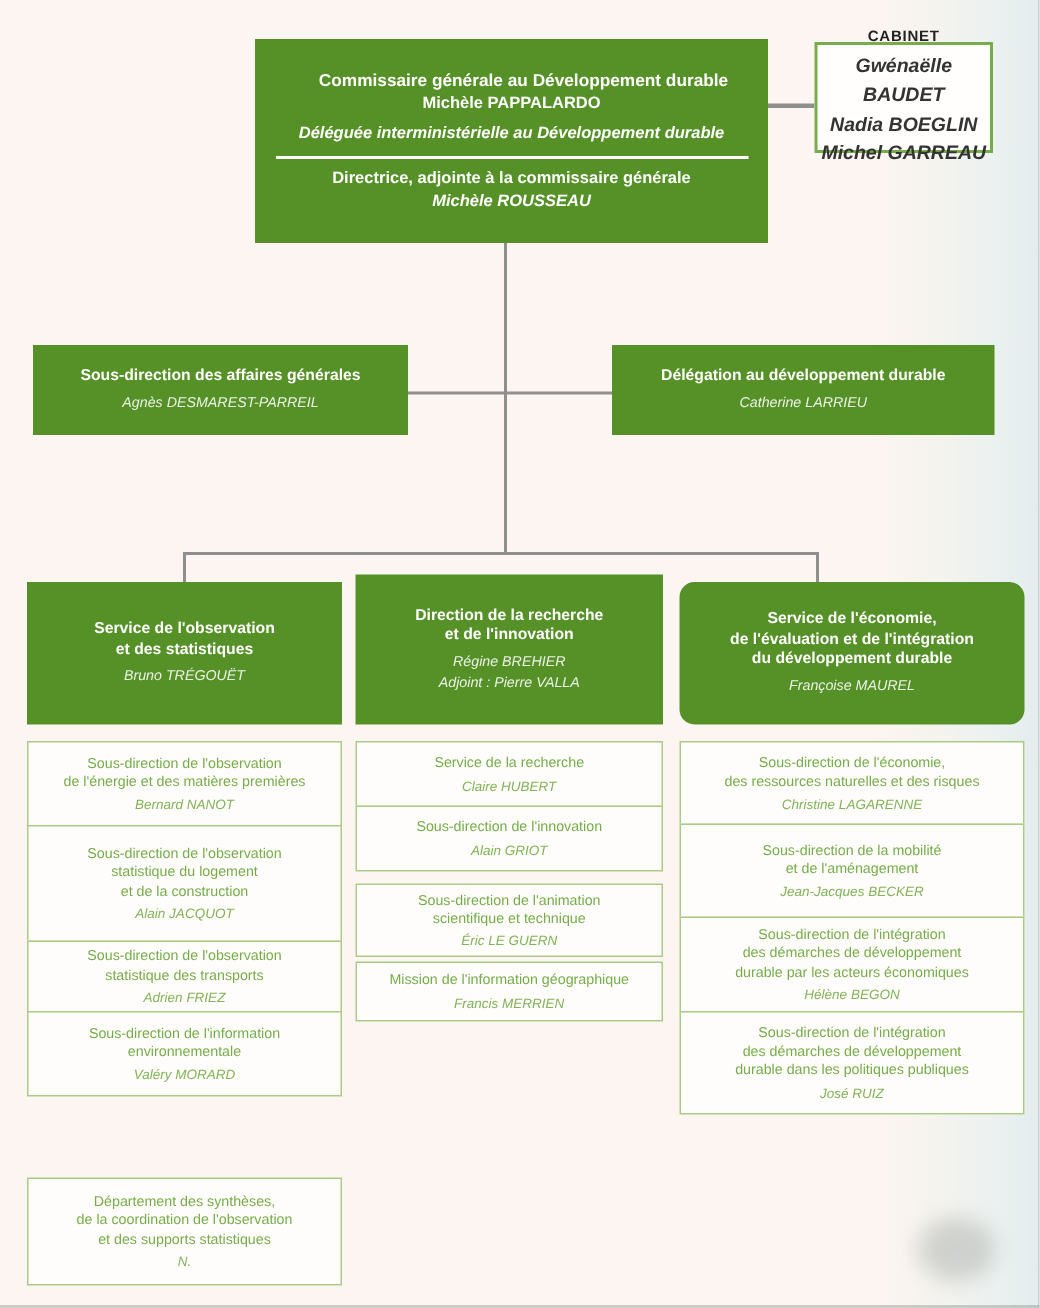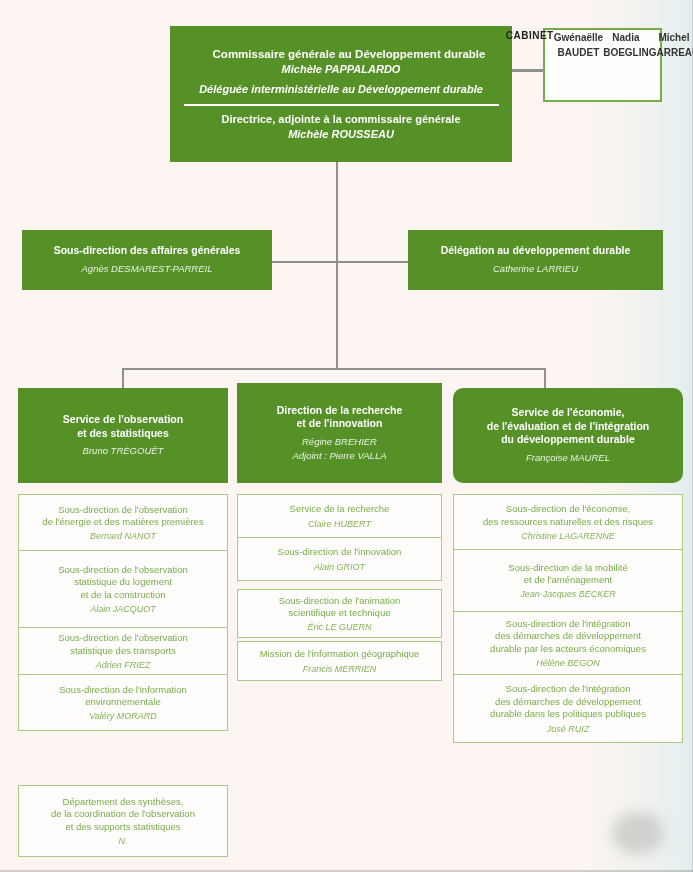--- a/index.html
+++ b/index.html
@@ -20,34 +20,34 @@
     display:flex;flex-direction:column;align-items:center;justify-content:center;
     text-align:center;
     box-sizing:border-box;
     padding:4px 6px;
   }
   .gbox .title{font-weight:bold;font-size:10.5px;line-height:1.3;white-space:pre-line;}
   .gbox .name{font-style:italic;font-size:9.5px;color:rgba(255,255,255,.88);margin-top:5px;line-height:1.35;white-space:pre-line;}
   
   .topbox{left:170px;top:26px;width:342px;height:136px;padding:10px 8px;}
   .topbox .t1{font-weight:bold;font-size:11.5px;line-height:1.35;margin-left:16px;}
-  .topbox .n1{font-weight:bold;font-style:italic;font-size:11px;line-height:1.35;}
+  .topbox .n1{font-weight:bold;font-size:11px;line-height:1.35;}
   .topbox .t2{font-weight:bold;font-style:italic;font-size:11px;line-height:1.35;margin-top:5px;}
   .topbox .sep{width:315px;height:0;border-top:2px solid #ffffff;margin:7px 0 6px 0;}
   .topbox .t3{font-weight:bold;font-size:11px;line-height:1.35;}
   .topbox .n2{font-weight:bold;font-style:italic;font-size:11px;line-height:1.35;}
   
   .cabinet{
     position:absolute;left:543px;top:28px;width:119px;height:74px;
     background:#fffefd;border:2px solid #76ad4a;box-sizing:border-box;
-    display:flex;flex-direction:row;align-items:flex-start;justify-content:center;
+    display:flex;flex-direction:column;align-items:center;justify-content:center;
     text-align:center;color:#222;
   }
   .cabinet .ctitle{font-weight:bold;font-size:10px;letter-spacing:.5px;margin-bottom:4px;}
-  .cabinet .cmember{font-size:10px;font-weight:bold;line-height:1.5;color:#333;}
+  .cabinet .cmember{font-style:italic;font-size:13px;font-weight:bold;line-height:1.5;color:#333;}
   
   .obox{
     position:absolute;
     background:#fffdfb;
     border:1px solid #a9cb85;
     box-sizing:border-box;
     display:flex;flex-direction:column;align-items:center;justify-content:center;
     text-align:center;
     color:#76ad4a;
     padding:3px 5px;

